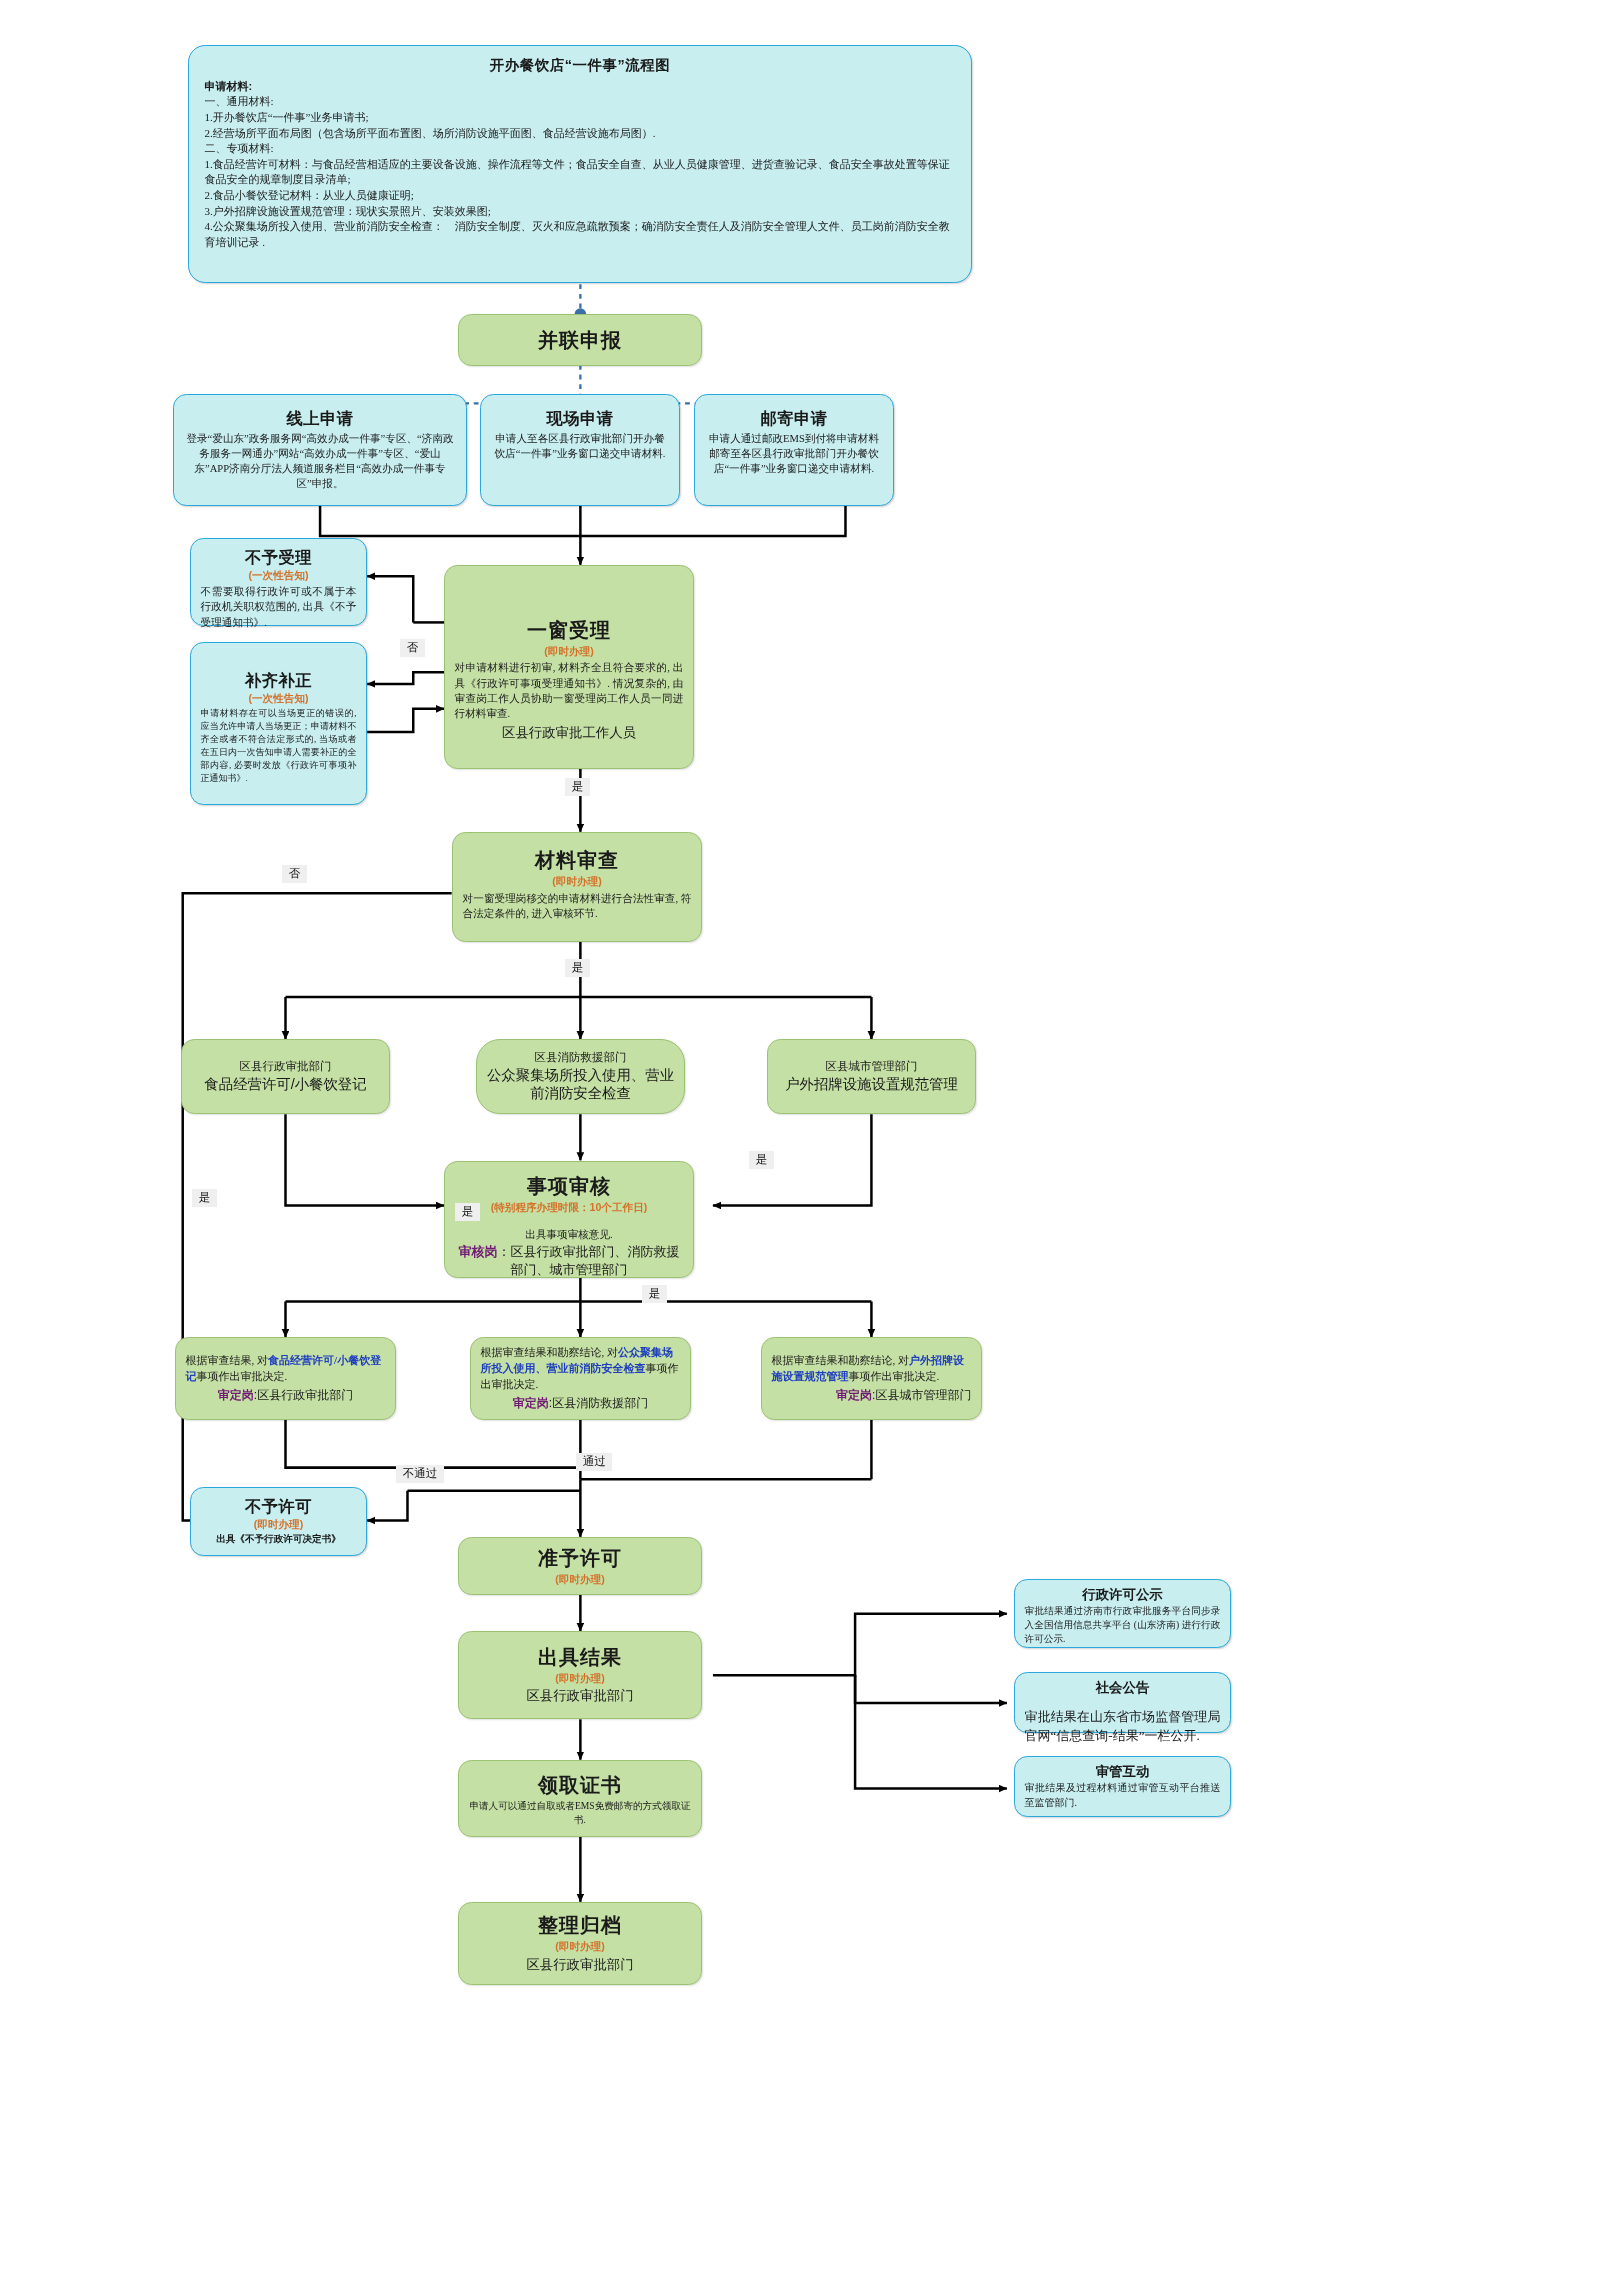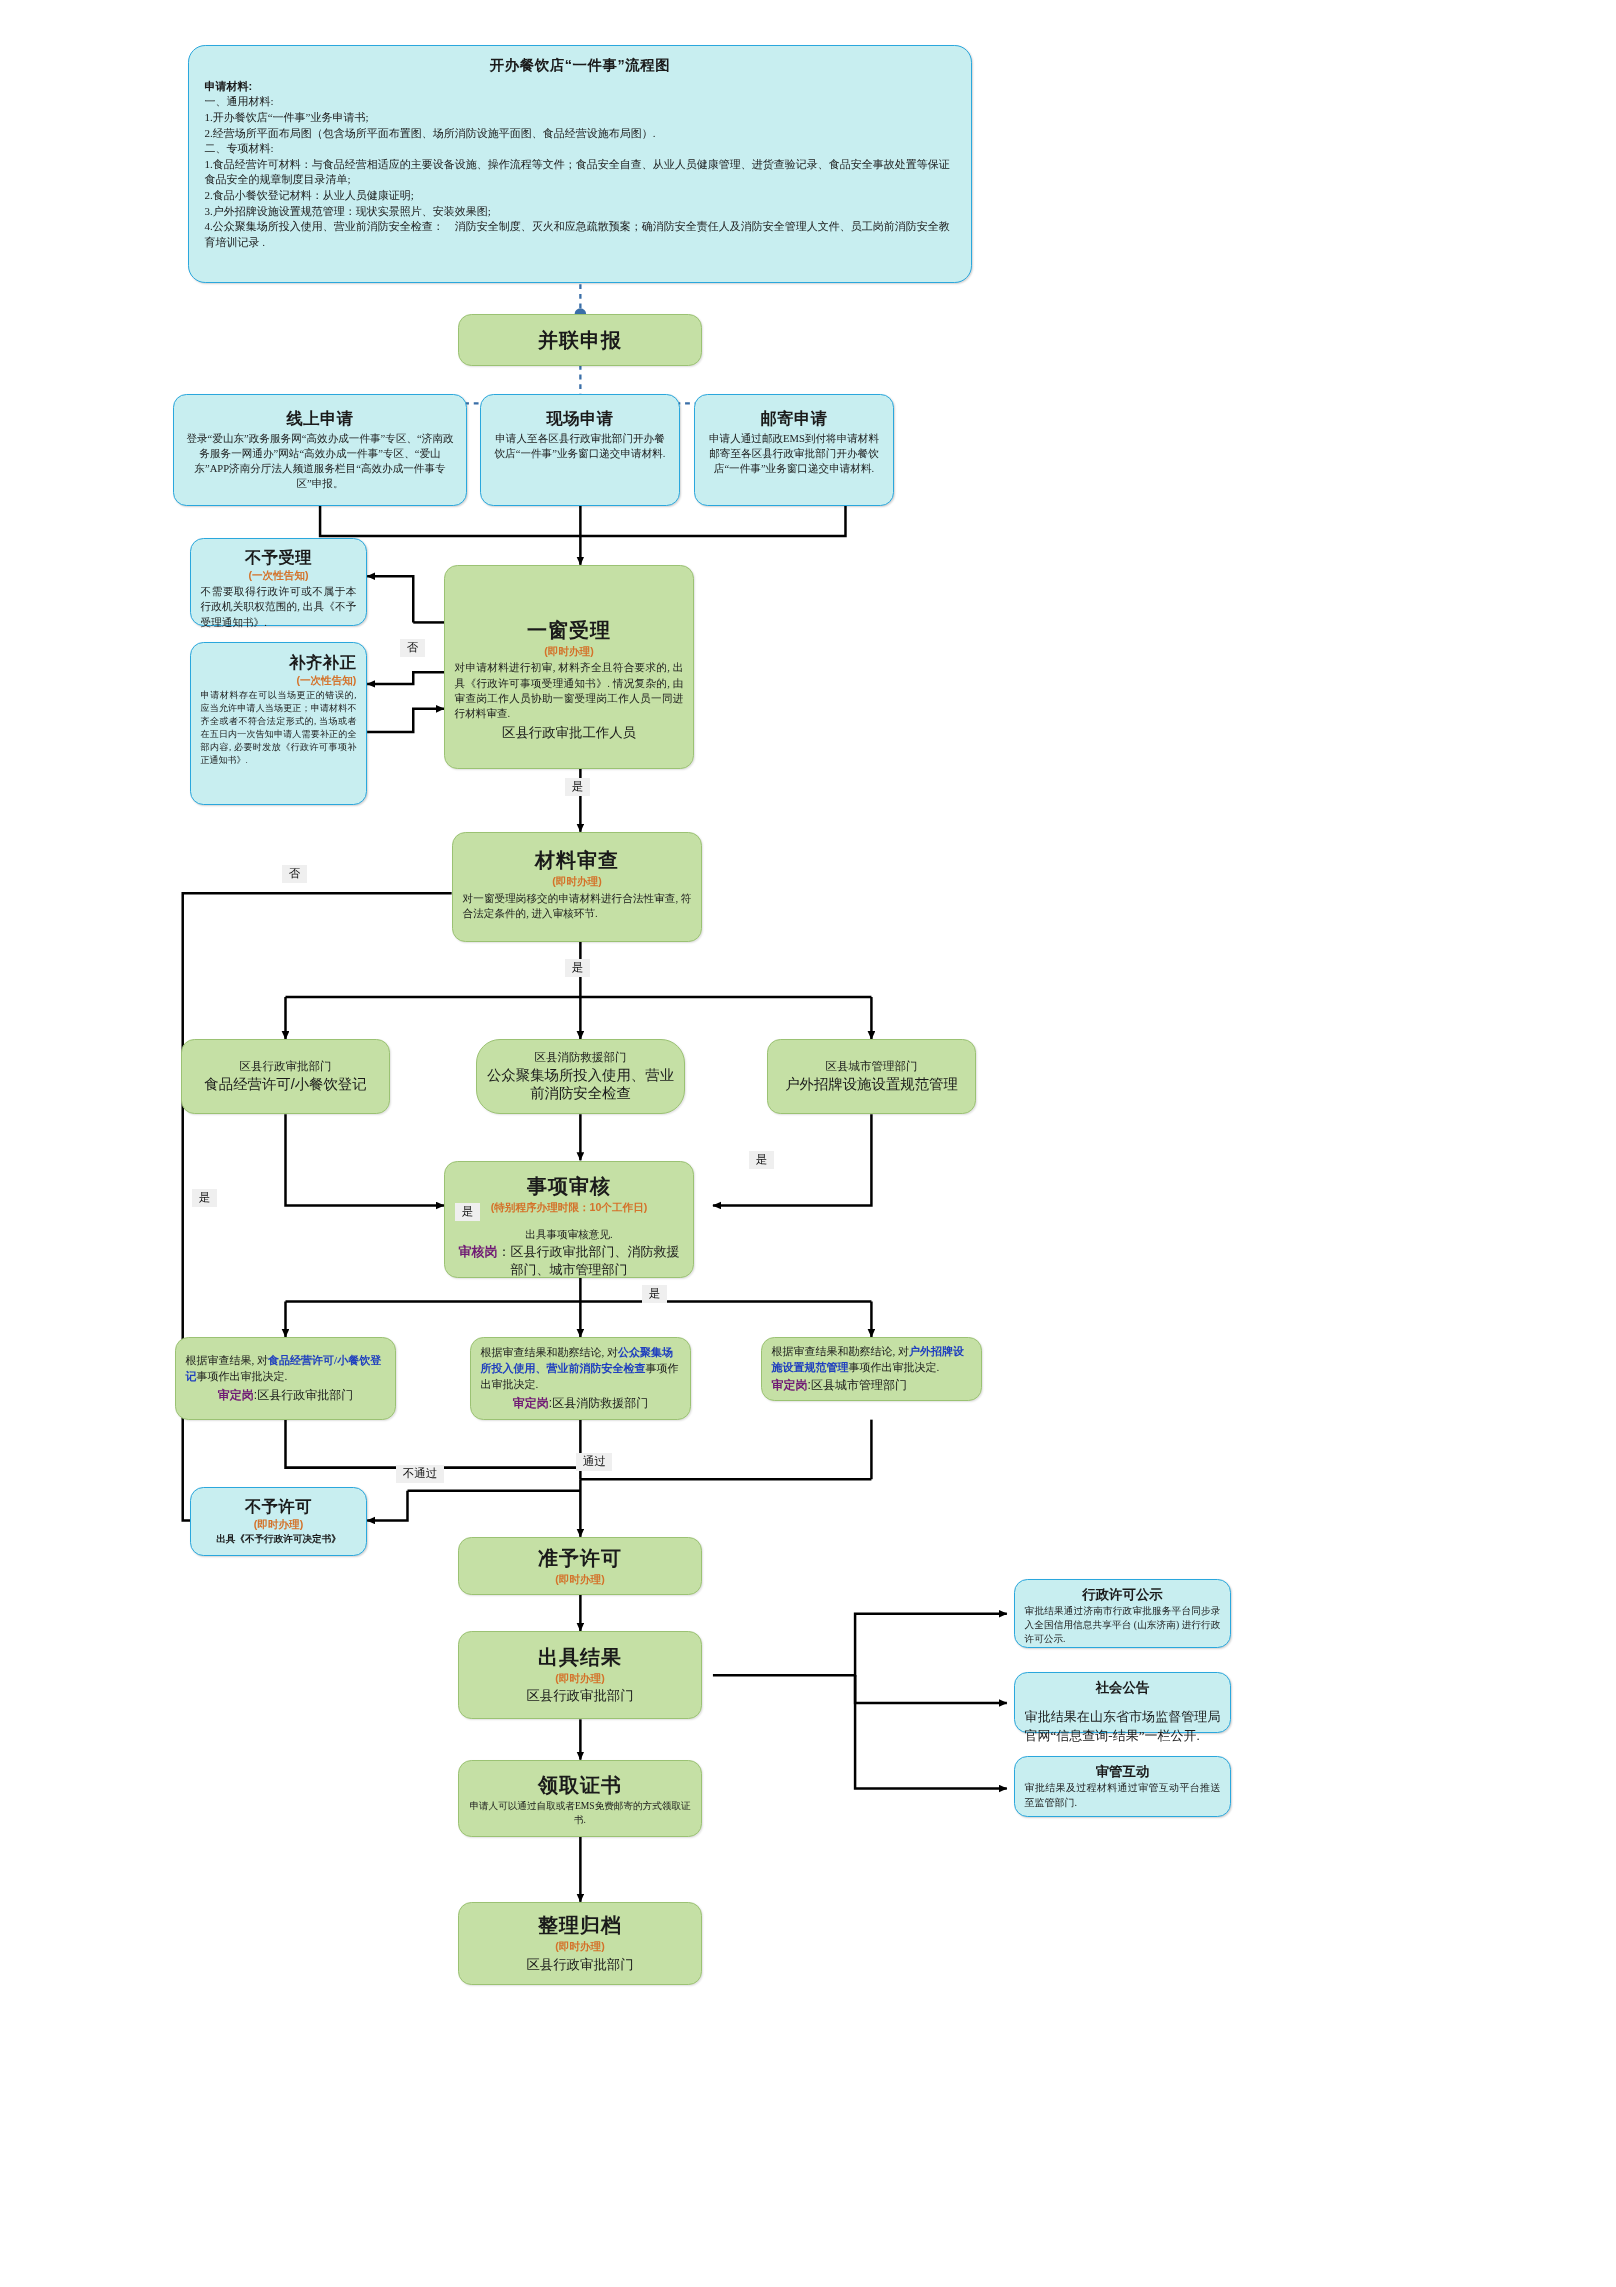--- a/index.html
+++ b/index.html
@@ -192,21 +192,21 @@
     <div class="title-md">邮寄申请</div>
     <div class="body-txt" style="margin-top:1.9px;">申请人通过邮政EMS到付将申请材料邮寄至各区县行政审批部门开办餐饮店“一件事”业务窗口递交申请材料.</div>
   </div>
 
   <div class="node blue" style="left:190px;top:538px;width:177px;height:88px;justify-content:flex-start;padding-top:7.7px;">
     <div class="title-md">不予受理</div>
     <div class="sub-orange">(一次性告知)</div>
     <div class="body-txt-j" style="margin-top:1px;">不需要取得行政许可或不属于本行政机关职权范围的, 出具《不予受理通知书》.</div>
   </div>
 
-  <div class="node blue" style="left:190px;top:642px;width:177px;height:163px;justify-content:flex-start;padding-top:9px;align-items:flex-end;">
+  <div class="node blue" style="left:190px;top:642px;width:177px;height:163px;justify-content:flex-start;padding-top:27px;">
     <div class="title-md">补齐补正</div>
     <div class="sub-orange">(一次性告知)</div>
     <div class="body-tiny" style="margin-top:1px;">申请材料存在可以当场更正的错误的, 应当允许申请人当场更正；申请材料不齐全或者不符合法定形式的, 当场或者在五日内一次告知申请人需要补正的全部内容, 必要时发放《行政许可事项补正通知书》.</div>
   </div>
 
   <div class="node green" style="left:444px;top:565px;width:250px;height:204px;justify-content:center;padding-top:31px;">
     <div class="title-lg">一窗受理</div>
     <div class="sub-orange">(即时办理)</div>
     <div class="body-txt-j" style="margin-top:1.9px;">对申请材料进行初审, 材料齐全且符合要求的, 出具《行政许可事项受理通知书》. 情况复杂的, 由审查岗工作人员协助一窗受理岗工作人员一同进行材料审查.</div>
     <div class="dept-line">区县行政审批工作人员</div>
@@ -253,21 +253,21 @@
 
   <div class="node green" style="left:470px;top:1337px;width:221px;height:83px;align-items:stretch;justify-content:center;padding:5.8px 9.6px;">
     <div style="font-size:11px;line-height:1.45;text-align:left;">
       <span>根据审查结果和勘察结论, 对</span><span class="hl-blue">公众聚集场所投入使用、营业前消防安全检查</span><span>事项作出审批决定.</span>
     </div>
     <div style="font-size:12px;line-height:1.4;text-align:center;margin-top:1.9px;font-family:'Liberation Sans','DejaVu Sans',sans-serif;">
       <span class="hl-red">审定岗</span><span>:区县消防救援部门</span>
     </div>
   </div>
 
-  <div class="node green" style="left:761px;top:1337px;width:221px;height:64px;align-items:flex-start;justify-content:center;padding:5.8px 9.6px;">
+  <div class="node green" style="left:761px;top:1337px;width:221px;height:83px;align-items:flex-end;justify-content:center;padding:5.8px 9.6px;">
     <div style="font-size:11px;line-height:1.45;text-align:left;">
       <span>根据审查结果和勘察结论, 对</span><span class="hl-blue">户外招牌设施设置规范管理</span><span>事项作出审批决定.</span>
     </div>
     <div style="font-size:12px;line-height:1.4;text-align:center;margin-top:1.9px;font-family:'Liberation Sans','DejaVu Sans',sans-serif;">
       <span class="hl-red">审定岗</span><span>:区县城市管理部门</span>
     </div>
   </div>
 
   <div class="node blue" style="left:190px;top:1487px;width:177px;height:69px;justify-content:flex-start;padding-top:7.7px;">
     <div class="title-md">不予许可</div>

